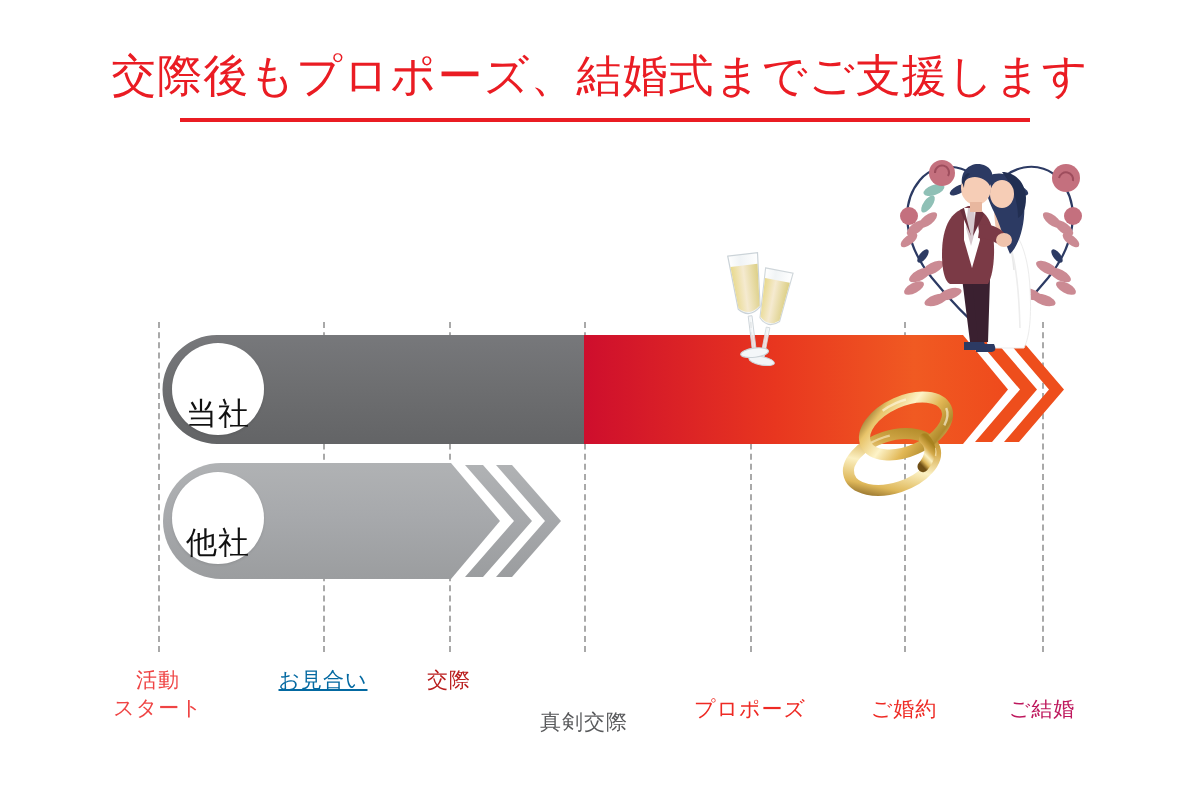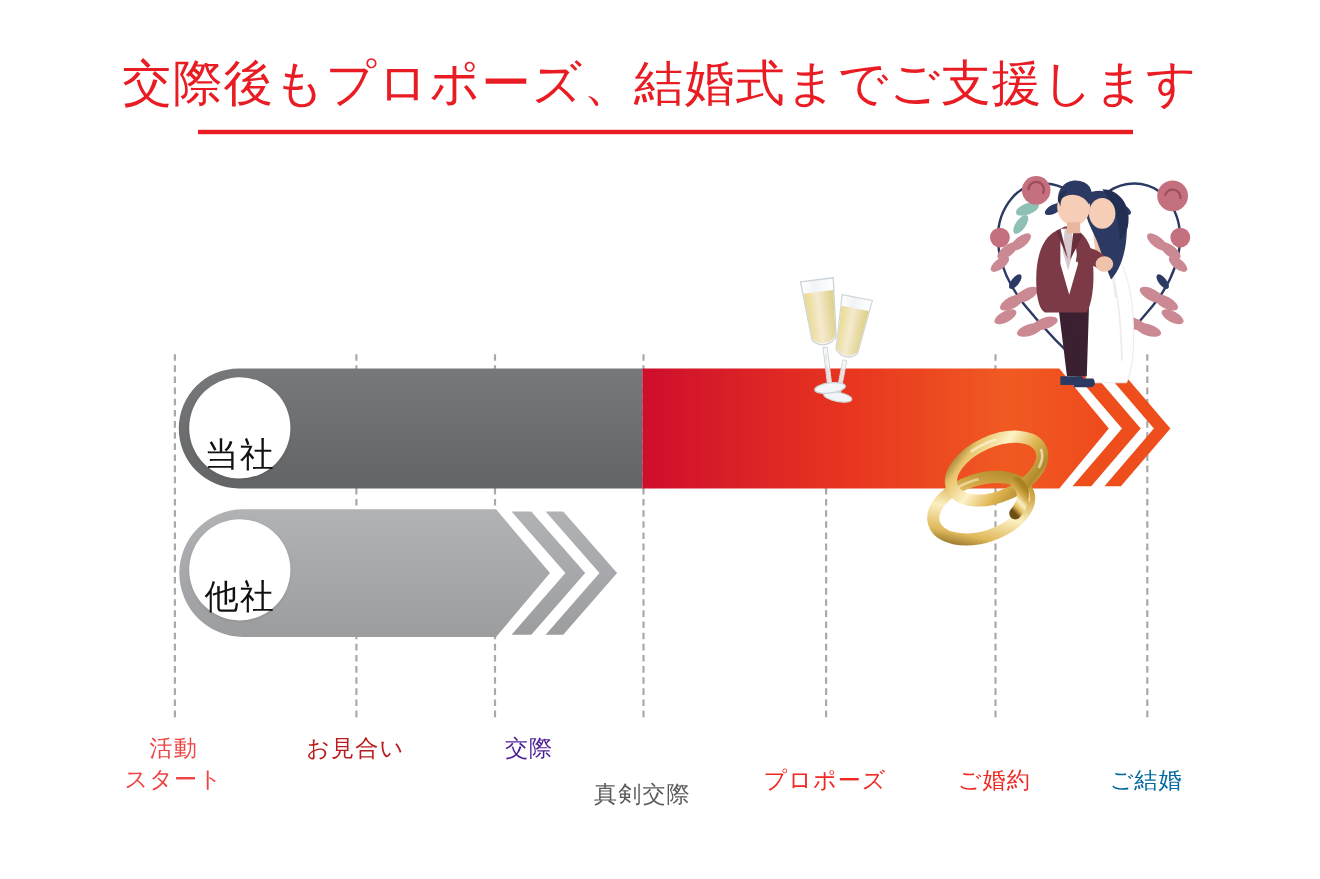--- a/index.html
+++ b/index.html
@@ -338,21 +338,21 @@
 
       <g transform="rotate(-18 58 84)">
         <path d="M 96,72 A 45,26 0 0 1 86,98" fill="none" stroke="url(#goldB)" stroke-width="11" stroke-linecap="round"></path>
       </g>
     </svg>
   </div>
 
   <div id="stage-labels">
       <div class="stage-label" style="left: 158px; color: #ef4444;">活動
 スタート</div>
-      <div class="stage-label" style="left: 323px; color: #b91c1c;">お見合い</div>
-      <div class="stage-label" style="left: 449px; color: #4c1d95; margin-left: 32px;">交際</div>
+      <div class="stage-label" style="left: 323px; color: #0369a1; text-decoration: underline;">お見合い</div>
+      <div class="stage-label" style="left: 449px; color: #b91c1c;">交際</div>
       <div class="stage-label" style="left: 584px; color: rgb(88, 89, 91); margin-top: 42px;">真剣交際</div>
       <div class="stage-label red" style="left: 750px; color: rgb(238, 42, 36);">プロポーズ</div>
       <div class="stage-label red" style="left: 904px; color: rgb(238, 42, 36);">ご婚約</div>
-      <div class="stage-label red" style="left: 1042px; color: #0369a1;">ご結婚</div>
+      <div class="stage-label red" style="left: 1042px; color: #be185d;">ご結婚</div>
     </div>
 
 </div>
 
 </body></html>

